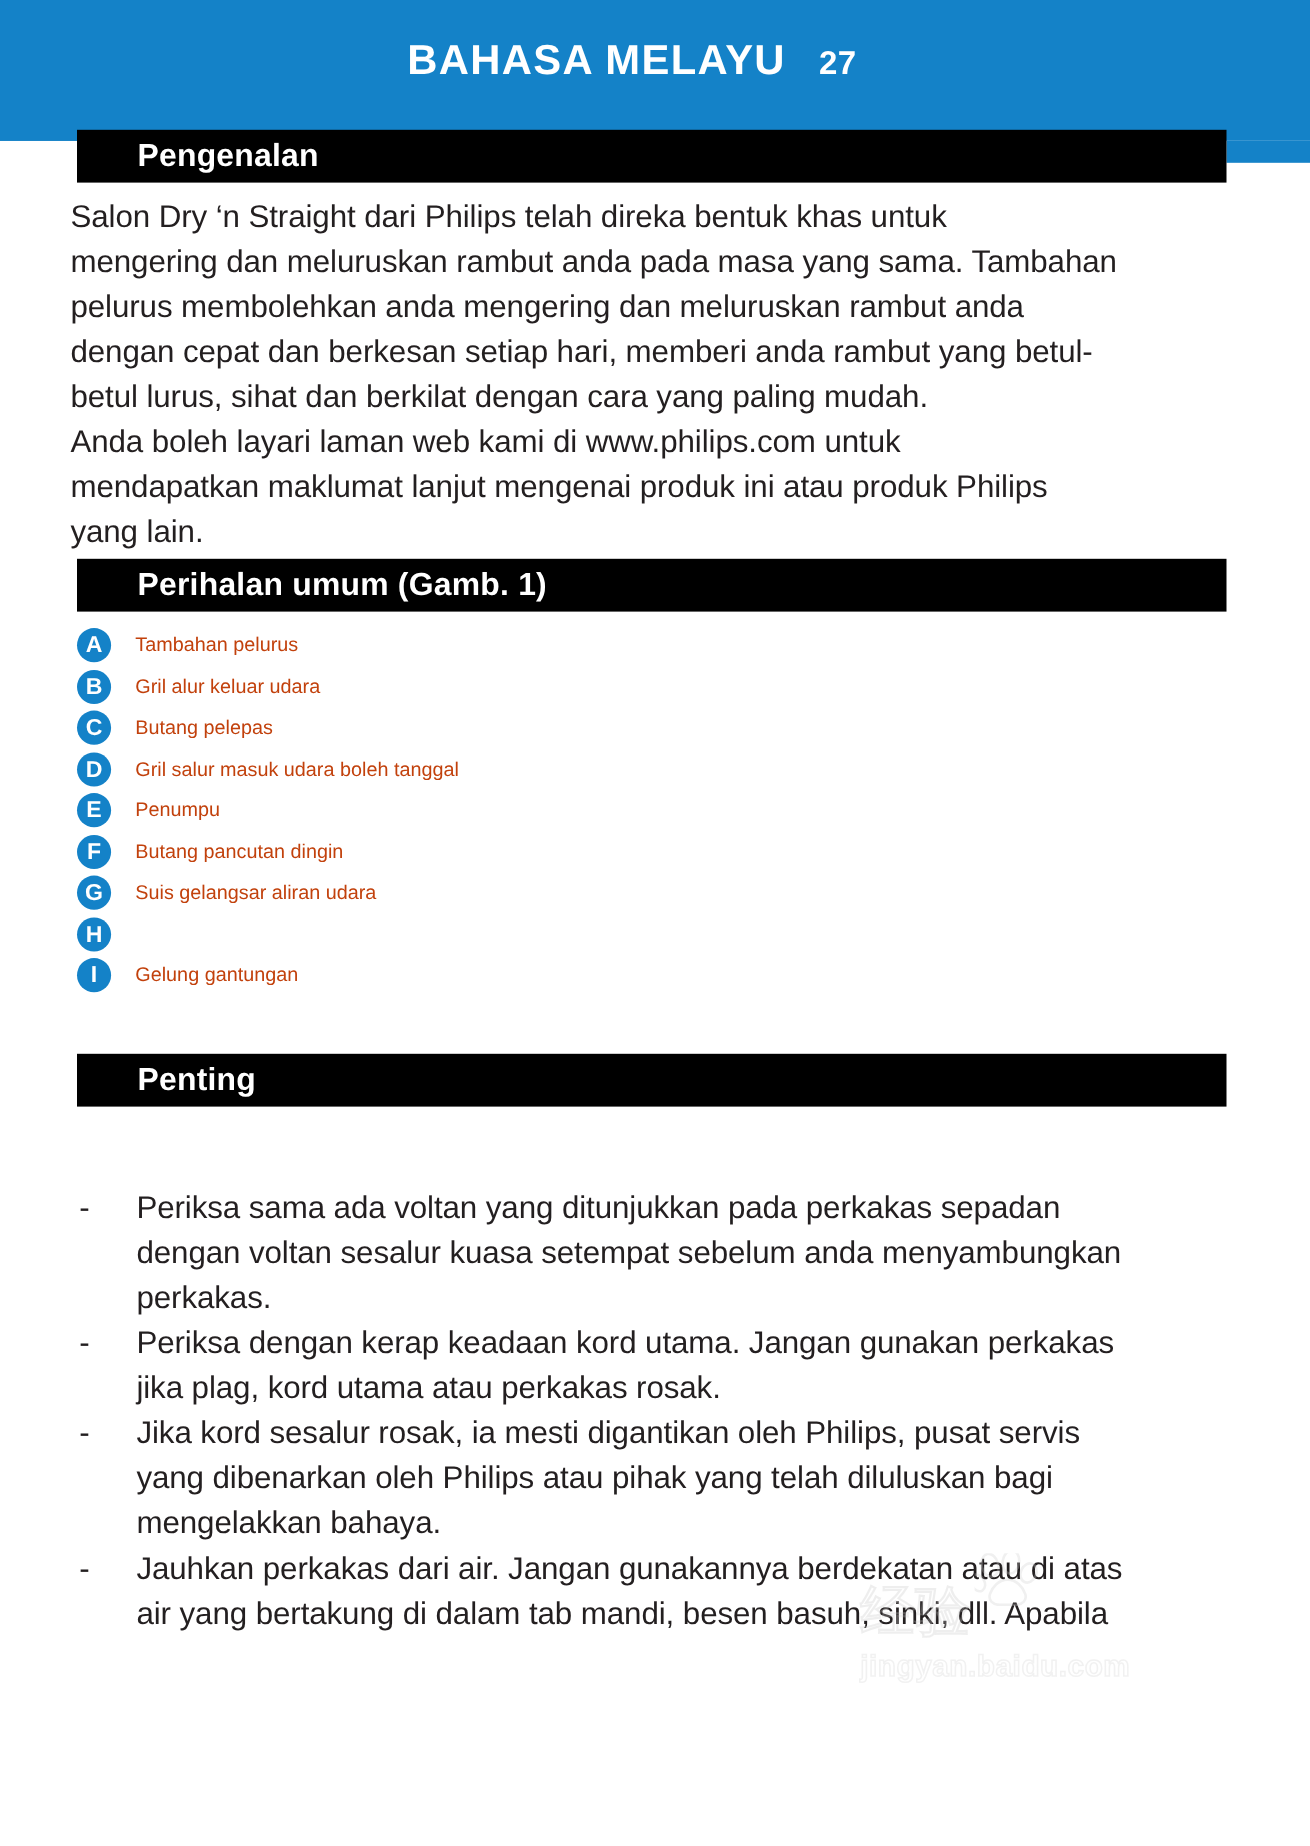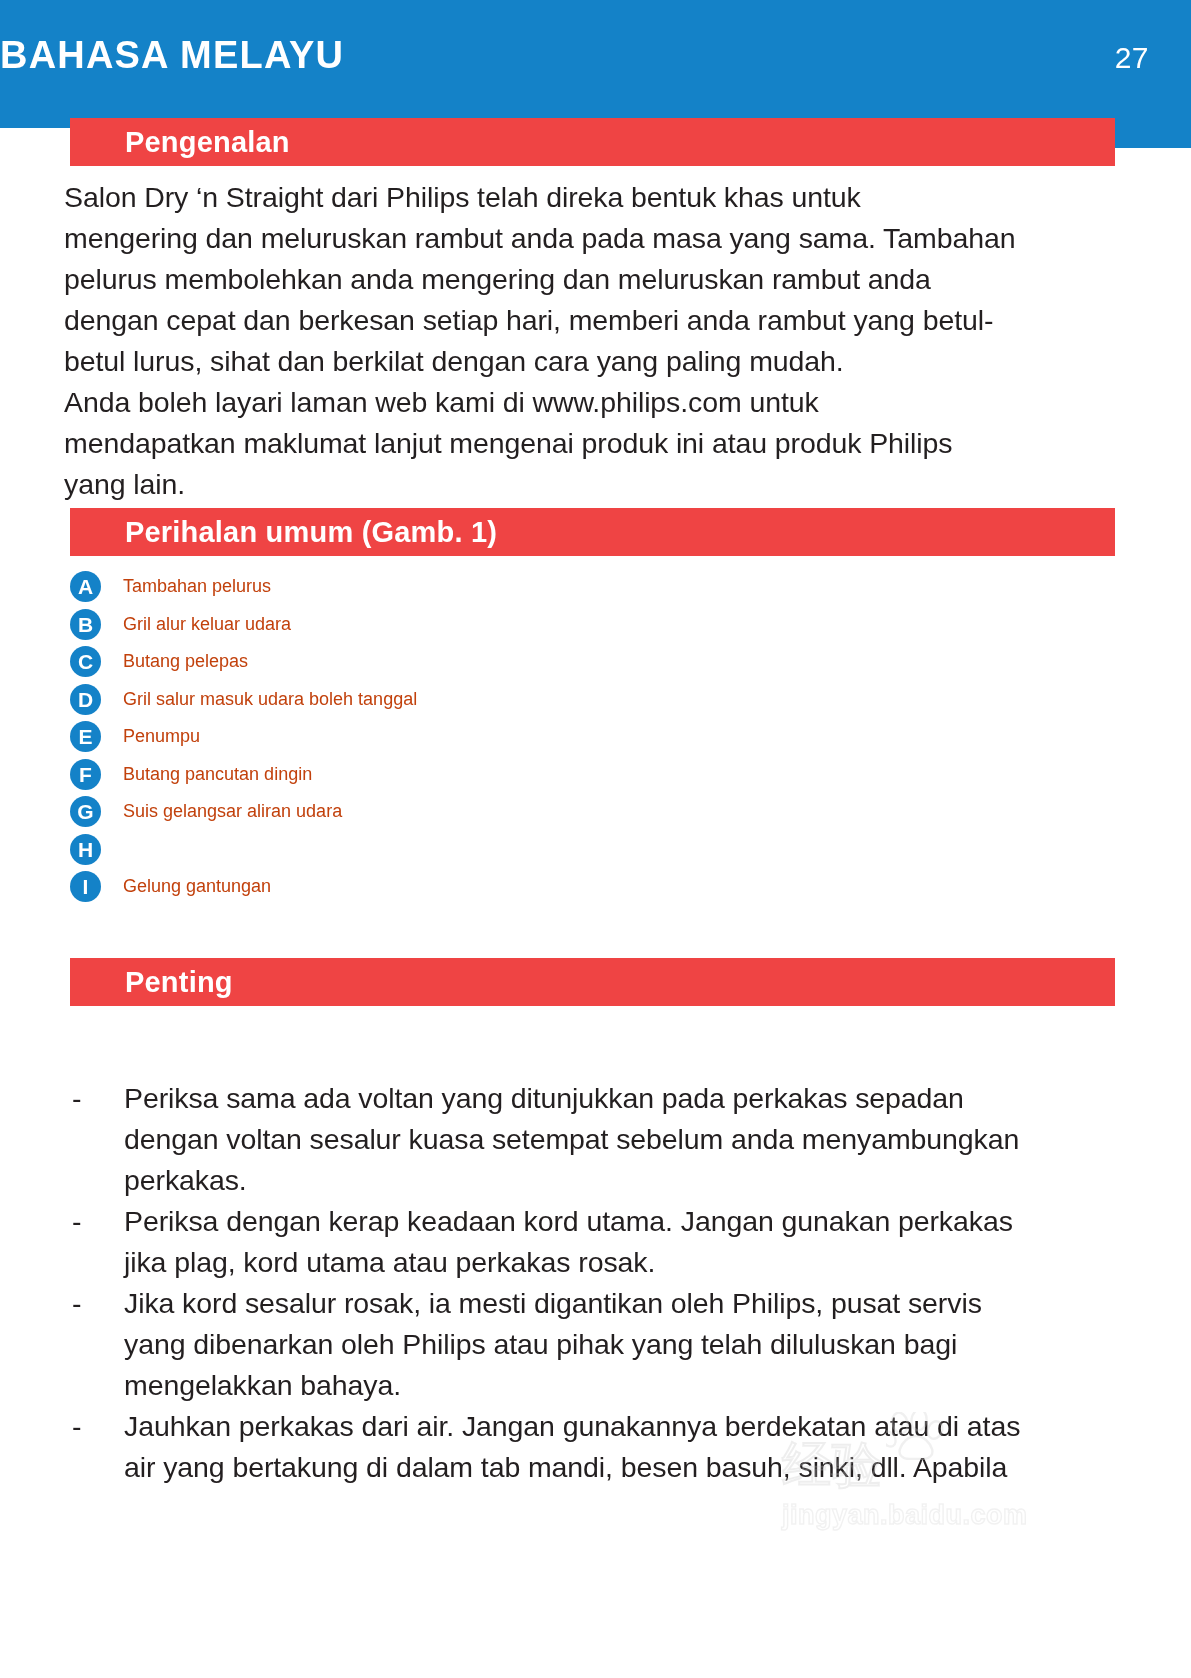--- a/index.html
+++ b/index.html
@@ -45,54 +45,54 @@
     background: #1482c8;
   }
 
   .banner-title-row {
     position: absolute;
     top: 36px;
     left: 0;
     width: 1191px;
     padding-right: 42px;
     display: flex;
-    justify-content: space-between;
+    justify-content: center;
     align-items: baseline;
     gap: 30px;
   }
   .banner-title {
     color: #ffffff;
     font-size: 38px;
     font-weight: bold;
     letter-spacing: 1.2px;
     line-height: 1;
   }
   .banner-pagenum {
     color: #ffffff;
     font-size: 30px;
-    font-weight: normal;
+    font-weight: bold;
     line-height: 1;
     letter-spacing: 0.5px;
   }
 
   
   .content {
     position: absolute;
     top: 0; left: 0;
     width: 1191px;
     height: 1678px;
   }
 
   
   .section-bar {
     position: absolute;
     left: 70px;
     width: 1045px;
     height: 48px;
-    background: #ef4444;
+    background: #000000;
     display: flex;
     align-items: center;
   }
   .section-bar .label {
     color: #ffffff;
     font-size: 29px;
     font-weight: bold;
     padding-left: 55px;
     letter-spacing: 0.2px;
     line-height: 1;

